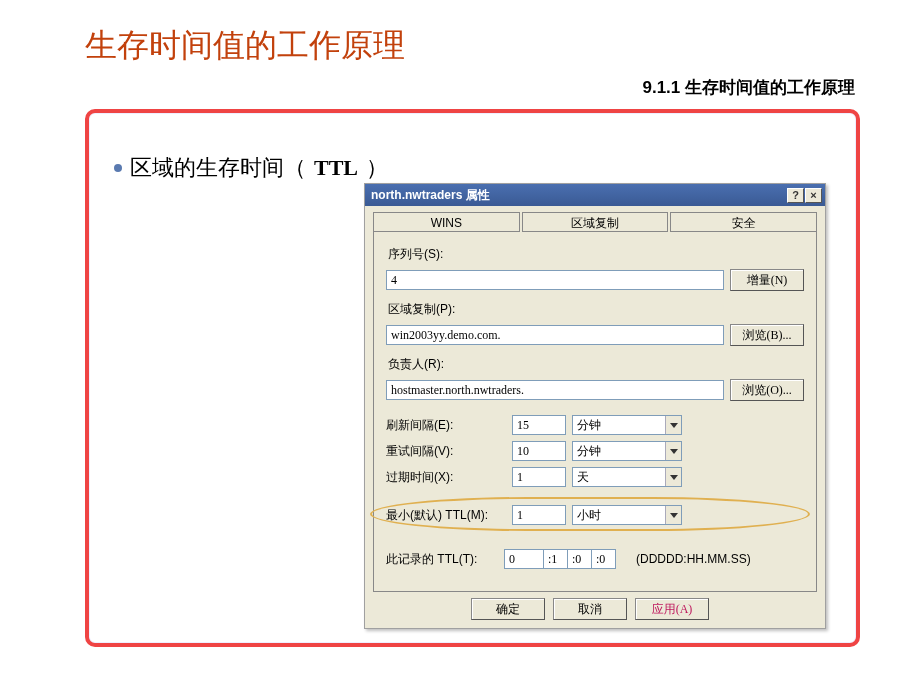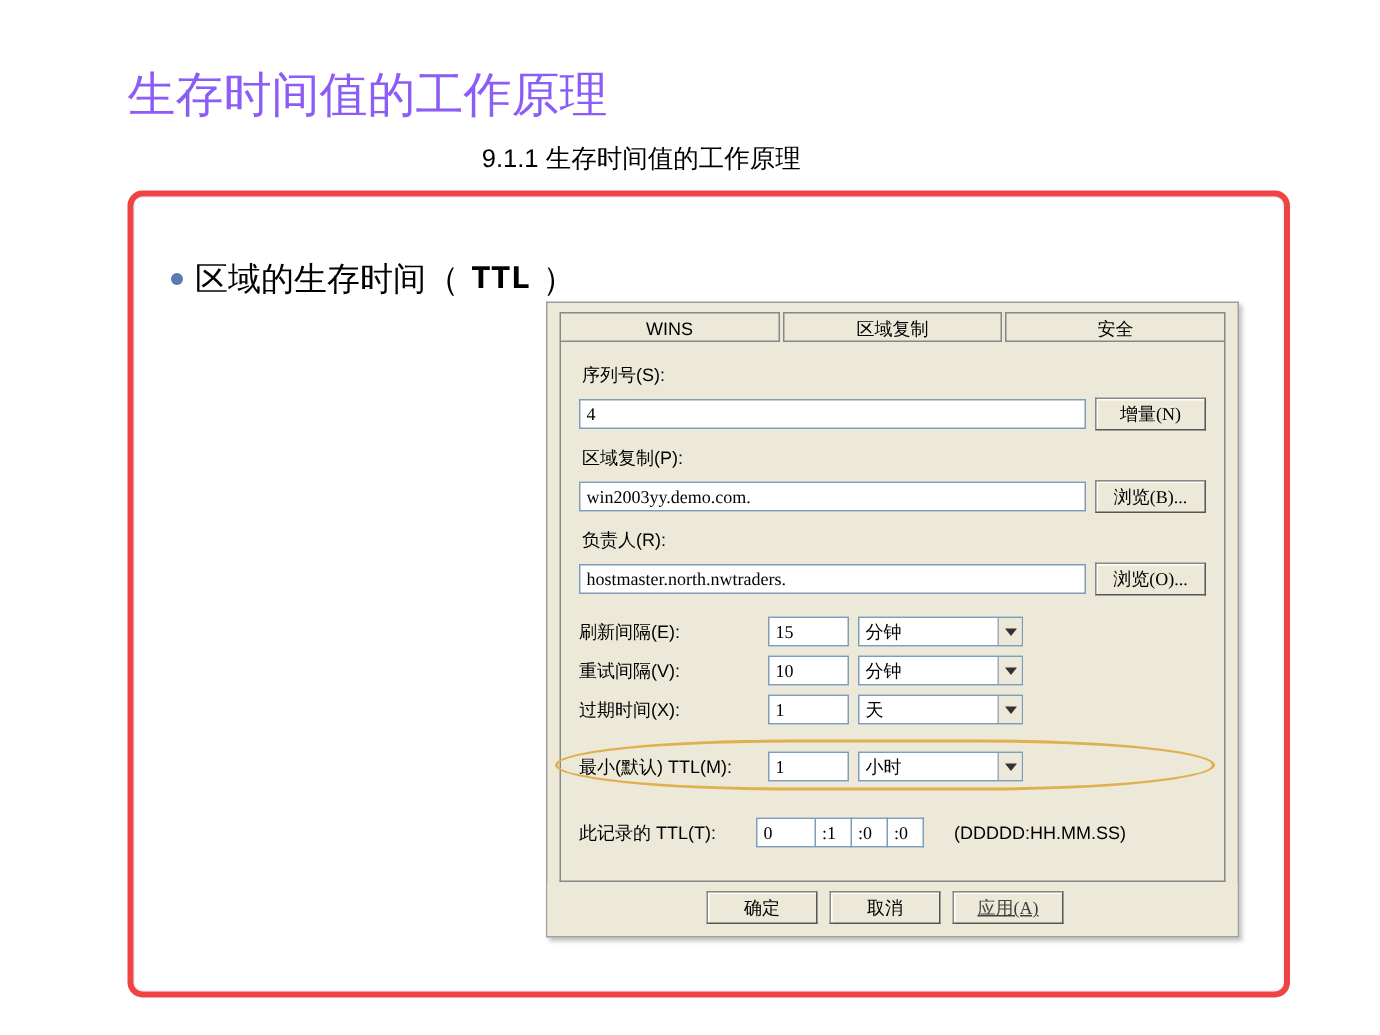--- a/index.html
+++ b/index.html
@@ -6,29 +6,29 @@
     body {
       font-family: "Microsoft YaHei", SimSun, Arial, sans-serif;
       background: #fff;
       width: 920px;
       height: 690px;
       overflow: hidden;
     }
     .slide-title {
       font-size: 32px;
       font-weight: 400;
-      color: #8b5cf6;
-      padding: 42px 0 0 85px;
+      color: #c2410c;
+      padding: 24px 0 0 85px;
     }
     .slide-subtitle {
       font-size: 17px;
-      font-weight: normal;
+      font-weight: bold;
       color: #000;
       padding: 8px 65px 0 0;
-      text-align: center;
+      text-align: right;
     }
     .panel {
       margin: 10px 60px 0 85px;
       border: 4px solid #ef4444;
       border-radius: 10px;
       background: #fff;
       height: 538px;
       position: relative;
       box-shadow: inset 0 0 0 1px #eef;
     }
@@ -37,21 +37,21 @@
       font-size: 22px;
       color: #000;
       display: flex;
       align-items: center;
       gap: 8px;
     }
     .bullet {
       width: 8px; height: 8px; border-radius: 50%;
       background: #5a7ab0;
     }
-    .ttl-strong { font-weight: bold; font-family: Liberation Mono, monospace; }
+    .ttl-strong { font-weight: bold; font-family: Liberation Serif, serif; }
 
     .dialog {
       position: absolute;
       left: 275px;
       top: 70px;
       width: 462px;
       font-family: SimSun, Tahoma, sans-serif;
       font-size: 12px;
       background: #ece9d8;
       border: 1px solid #a0a0a0;
@@ -126,21 +126,21 @@
       min-width: 74px;
       height: 22px;
       background: #ece9d8;
       border: 1px solid #888;
       border-right-color: #555;
       border-bottom-color: #555;
       box-shadow: inset 1px 1px 0 #fff;
       font: 12px/18px SimSun, Tahoma;
       text-align: center;
     }
-    .btn.disabled { color: #404040; text-decoration: underline; }
+    .btn.disabled { color: #be185d; }
 
     .combo {
       display: flex;
       width: 110px;
       height: 20px;
       border: 1px solid #7f9db9;
       background: #fff;
     }
     .combo .val { flex: 1; font: 12px/18px SimSun; padding: 0 4px; }
     .combo .arrow {
@@ -187,20 +187,25 @@
 
 <div class="panel">
   <div class="bullet-row">
     <span class="bullet"></span>
     <span>区域的生存时间（</span>
       <span class="ttl-strong">TTL</span>
       <span>）</span>
   </div>
 
   <div class="dialog">
+    <div class="titlebar">
+      <span class="titlebar-text">north.nwtraders 属性</span>
+      <span class="titlebar-btn">?</span>
+      <span class="titlebar-btn">×</span>
+    </div>
 
     <div class="tabs-area">
       <div class="tab-row back">
         <div class="tab">WINS</div>
         <div class="tab">区域复制</div>
         <div class="tab">安全</div>
       </div>
 
       <div class="tab-body">
 

